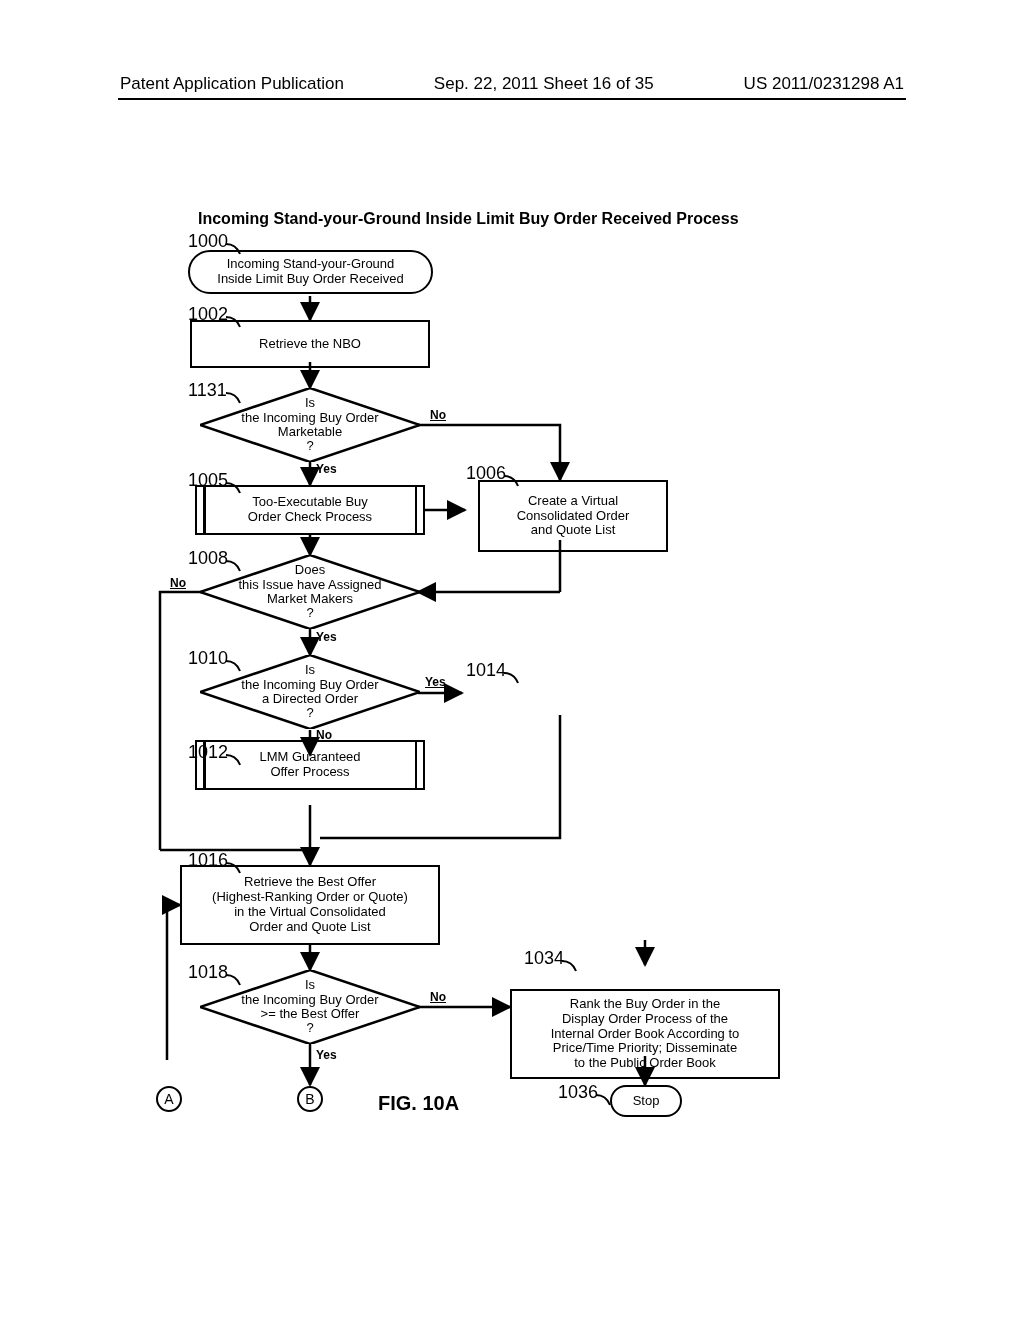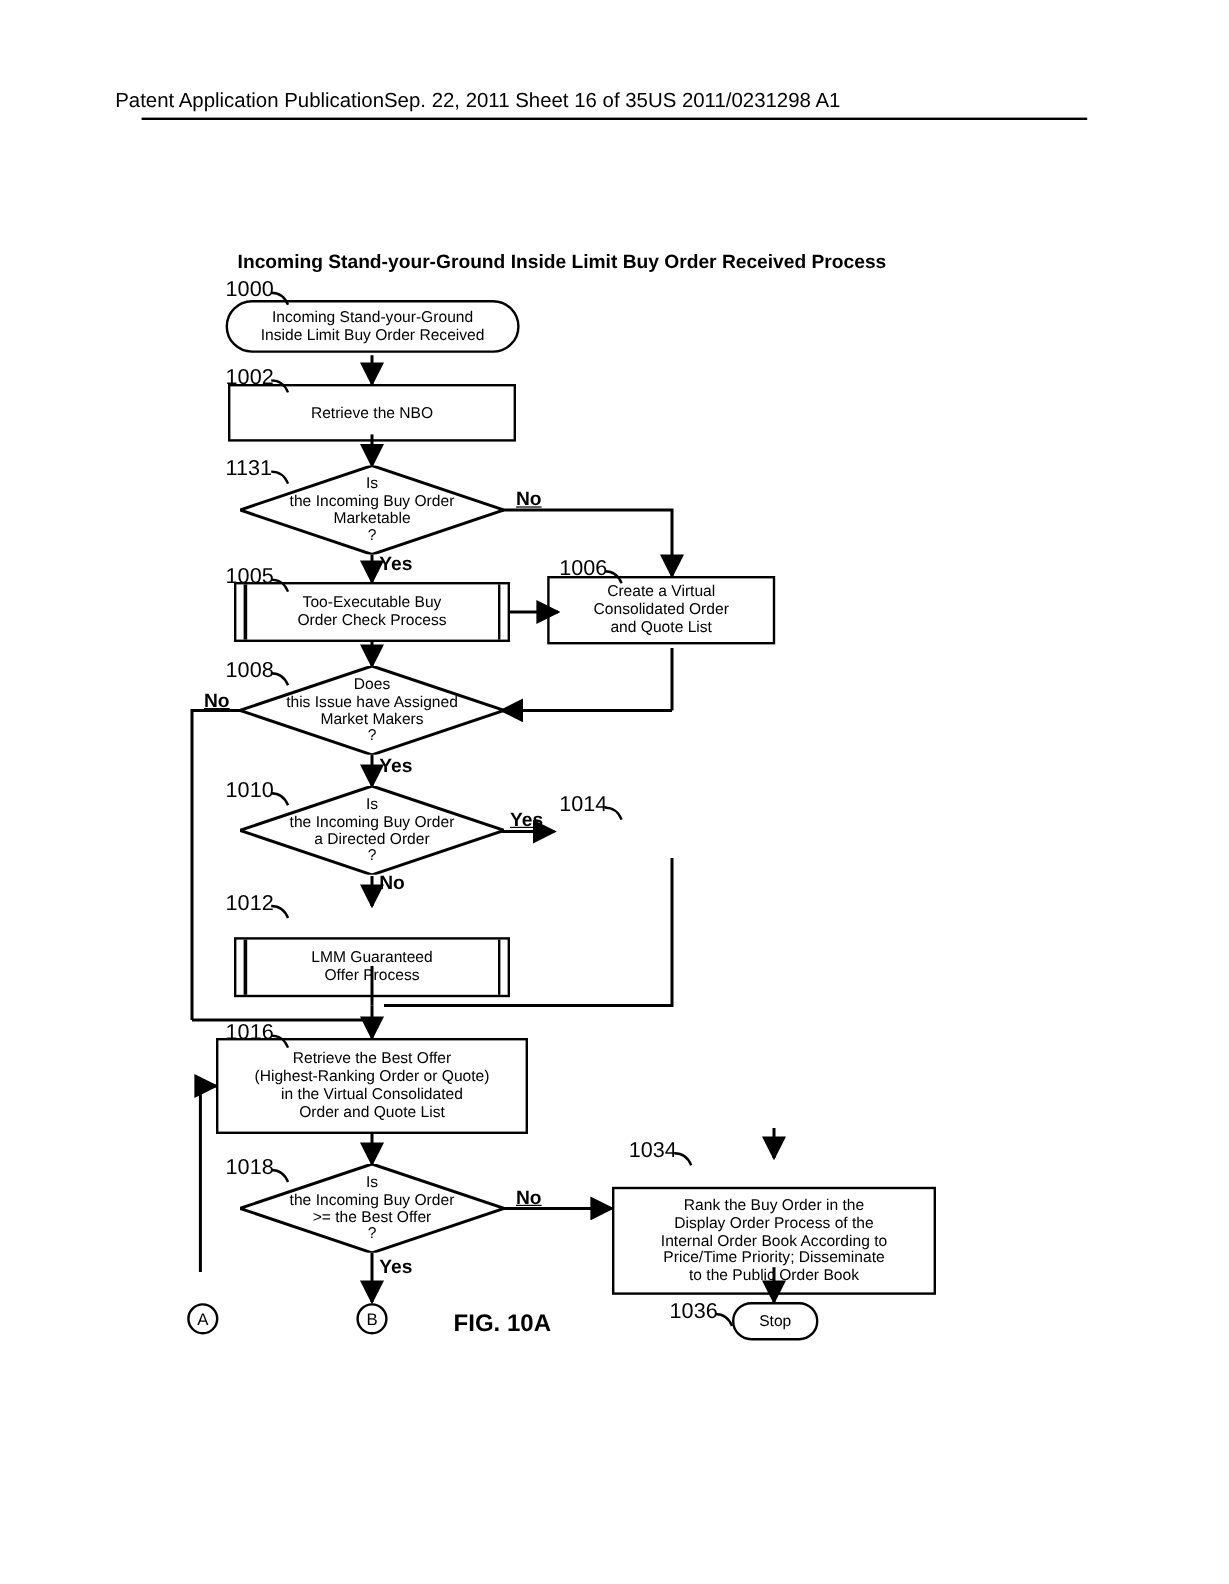--- a/index.html
+++ b/index.html
@@ -15,22 +15,22 @@
     height: 1320px;
     position: relative;
     background: #fff;
   }
   .header {
     position: absolute;
     top: 74px;
     left: 0;
     width: 1024px;
     display: flex;
-    justify-content: flex-start;
-    padding: 0 96px;
+    justify-content: space-between;
+    padding: 0 120px;
     box-sizing: border-box;
     font-size: 17px;
   }
   .rule {
     position: absolute;
     top: 98px;
     left: 118px;
     width: 788px;
     height: 2px;
     background: #000;
@@ -94,21 +94,21 @@
     padding: 0 30px;
     line-height: 1.1;
   }
 
   .reflabel {
     position: absolute;
     font-size: 18px;
   }
   .edgelabel {
     position: absolute;
-    font-size: 16px;
+    font-size: 12px;
     font-weight: bold;
   }
   .edgelabel.u { text-decoration: underline; }
 
   .conn {
     position: absolute;
     width: 26px; height: 26px;
     border: 2.5px solid #000;
     border-radius: 50%;
     display: flex;
@@ -242,21 +242,21 @@
       </svg>
     <div class="txt" style="white-space:pre-line;">Is
 the Incoming Buy Order
 Marketable
 ?</div>
   </div>
 
   <div class="shape predefined" style="left:195px; top:485px; width:230px; height:50px; white-space:pre-line;">Too-Executable Buy
 Order Check Process</div>
 
-  <div class="shape process" style="left:456px; top:480px; width:190px; height:57px; white-space:pre-line;">Create a Virtual
+  <div class="shape process" style="left:478px; top:480px; width:190px; height:72px; white-space:pre-line;">Create a Virtual
 Consolidated Order
 and Quote List</div>
 
   <div class="diamond" style="left:200px; top:555px; width:220px; height:74px;">
     <svg viewBox="0 0 220 74" preserveAspectRatio="none">
         <polygon points="110,0 220,37 110,74 0,37" fill="#fff" stroke="#000" stroke-width="2.5"></polygon>
       </svg>
     <div class="txt" style="white-space:pre-line;">Does
 this Issue have Assigned
 Market Makers
@@ -266,21 +266,21 @@
   <div class="diamond" style="left:200px; top:655px; width:220px; height:74px;">
     <svg viewBox="0 0 220 74" preserveAspectRatio="none">
         <polygon points="110,0 220,37 110,74 0,37" fill="#fff" stroke="#000" stroke-width="2.5"></polygon>
       </svg>
     <div class="txt" style="white-space:pre-line;">Is
 the Incoming Buy Order
 a Directed Order
 ?</div>
   </div>
 
-  <div class="shape predefined" style="left:195px; top:781px; width:230px; height:50px; white-space:pre-line;">LMM Guaranteed
+  <div class="shape predefined" style="left:195px; top:740px; width:230px; height:50px; white-space:pre-line;">LMM Guaranteed
 Offer Process</div>
 
 
   <div class="shape process" style="left:180px; top:865px; width:260px; height:80px; white-space:pre-line;">Retrieve the Best Offer
 (Highest-Ranking Order or Quote)
 in the Virtual Consolidated
 Order and Quote List</div>
 
   <div class="diamond" style="left:200px; top:970px; width:220px; height:74px;">
     <svg viewBox="0 0 220 74" preserveAspectRatio="none">

